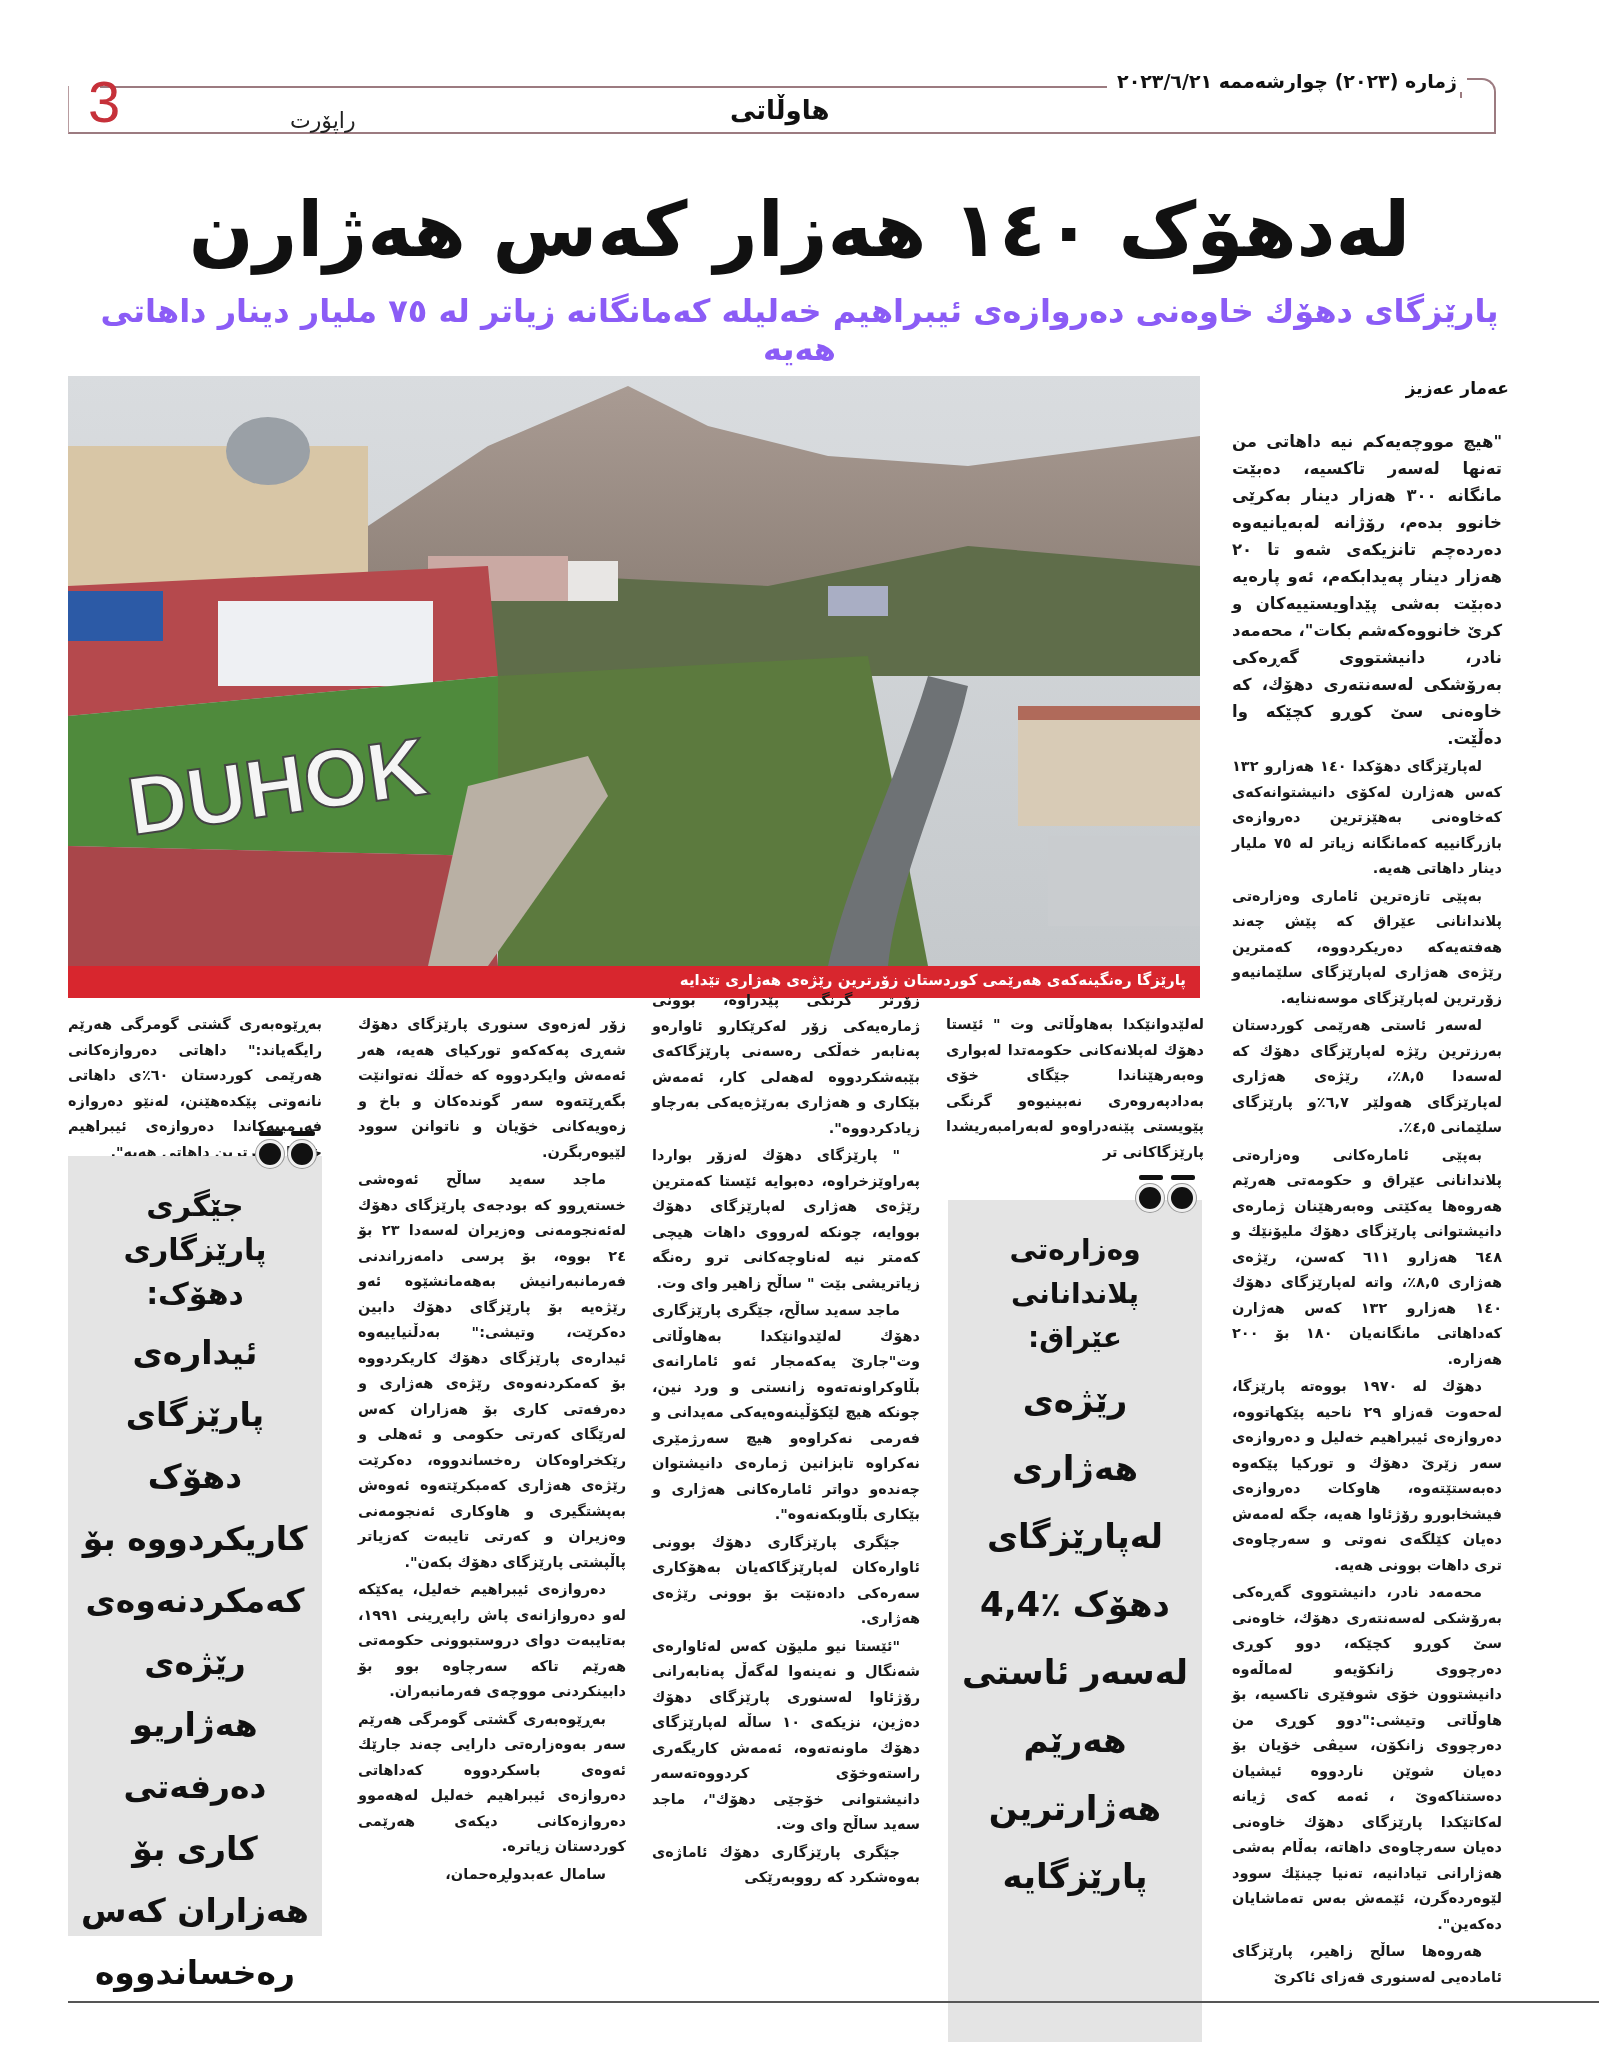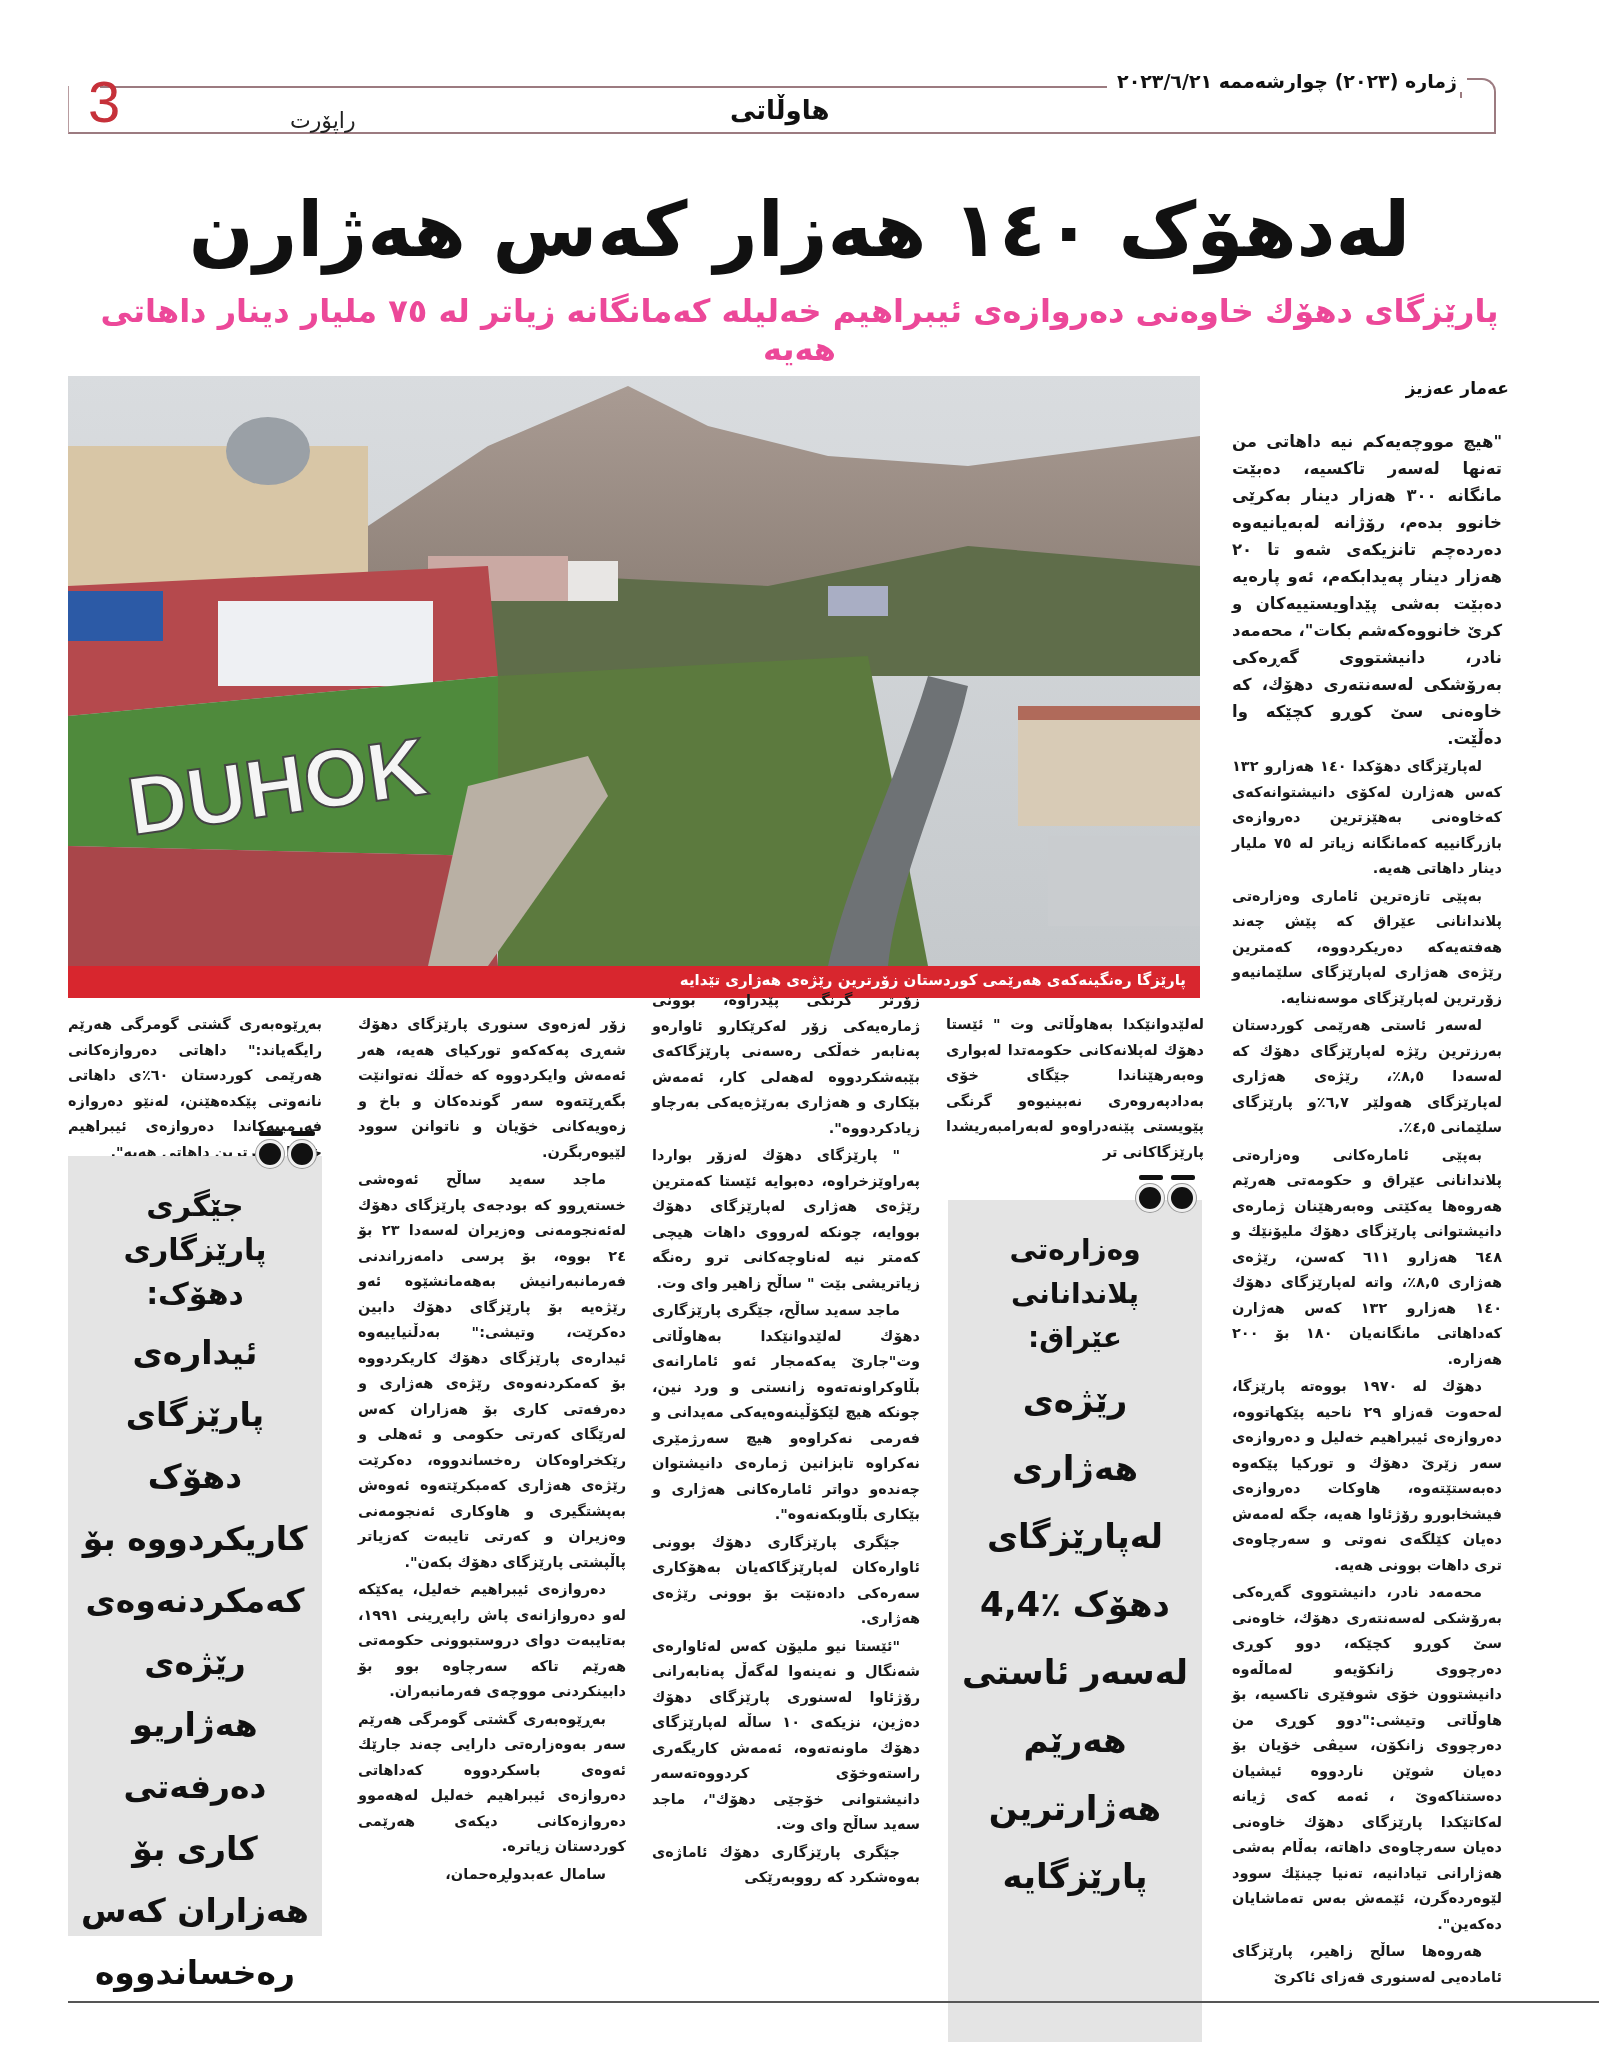--- a/index.html
+++ b/index.html
@@ -9,21 +9,21 @@
   #hdr-frame{left:68px;top:86px;width:1426px;height:46px;border-bottom:2px solid #9c7b80;border-left:1px solid #b89ca0;}
   #hdr-topline-left{left:100px;top:86px;width:1030px;height:0;border-top:2px solid #9c7b80;}
   #hdr-corner{left:1446px;top:78px;width:48px;height:54px;border-top:2px solid #9c7b80;border-right:2px solid #9c7b80;border-top-right-radius:14px;}
   #page-number{left:88px;top:70px;font-family:"Liberation Sans",sans-serif;font-size:58px;color:#c6313a;line-height:64px;}
   #section-label{left:290px;top:96px;font-size:22px;color:#222;direction:rtl;margin-top:12px;}
   #masthead{left:730px;top:95px;font-size:26px;font-weight:bold;direction:rtl;}
   #issue-line{right:132px;top:70px;font-size:19px;font-weight:bold;direction:rtl;background:#fff;padding:0 10px;}
   #issue-tick{left:1460px;top:72px;width:2px;height:26px;background:#9c7b80;}
   
   #headline{left:60px;right:60px;top:175px;text-align:center;font-size:76px;font-weight:bold;direction:rtl;letter-spacing:2px;line-height:110px;}
-  #subheadline{left:60px;right:60px;top:292px;text-align:center;font-size:32px;font-weight:bold;color:#ec4899;direction:rtl;}
+  #subheadline{left:60px;right:60px;top:292px;text-align:center;font-size:32px;font-weight:bold;color:#8b5cf6;direction:rtl;}
   
   #photo{left:68px;top:376px;width:1132px;height:590px;overflow:hidden;background:#cfd3d6;}
   #caption-bar{left:68px;top:966px;width:1132px;height:32px;background:#d8262e;}
   #caption-text{right:14px;top:5px;color:#fff;font-size:15px;font-weight:bold;direction:rtl;}
   
   #byline{right:90px;top:378px;font-size:17px;font-weight:bold;direction:rtl;}
   
   .col{position:absolute;direction:rtl;text-align:justify;font-size:14.5px;line-height:25.5px;font-weight:bold;color:#1a1a1a;}
   .col p{margin:0 0 2px 0;text-indent:20px;}
   .col p.noind{text-indent:0;}

